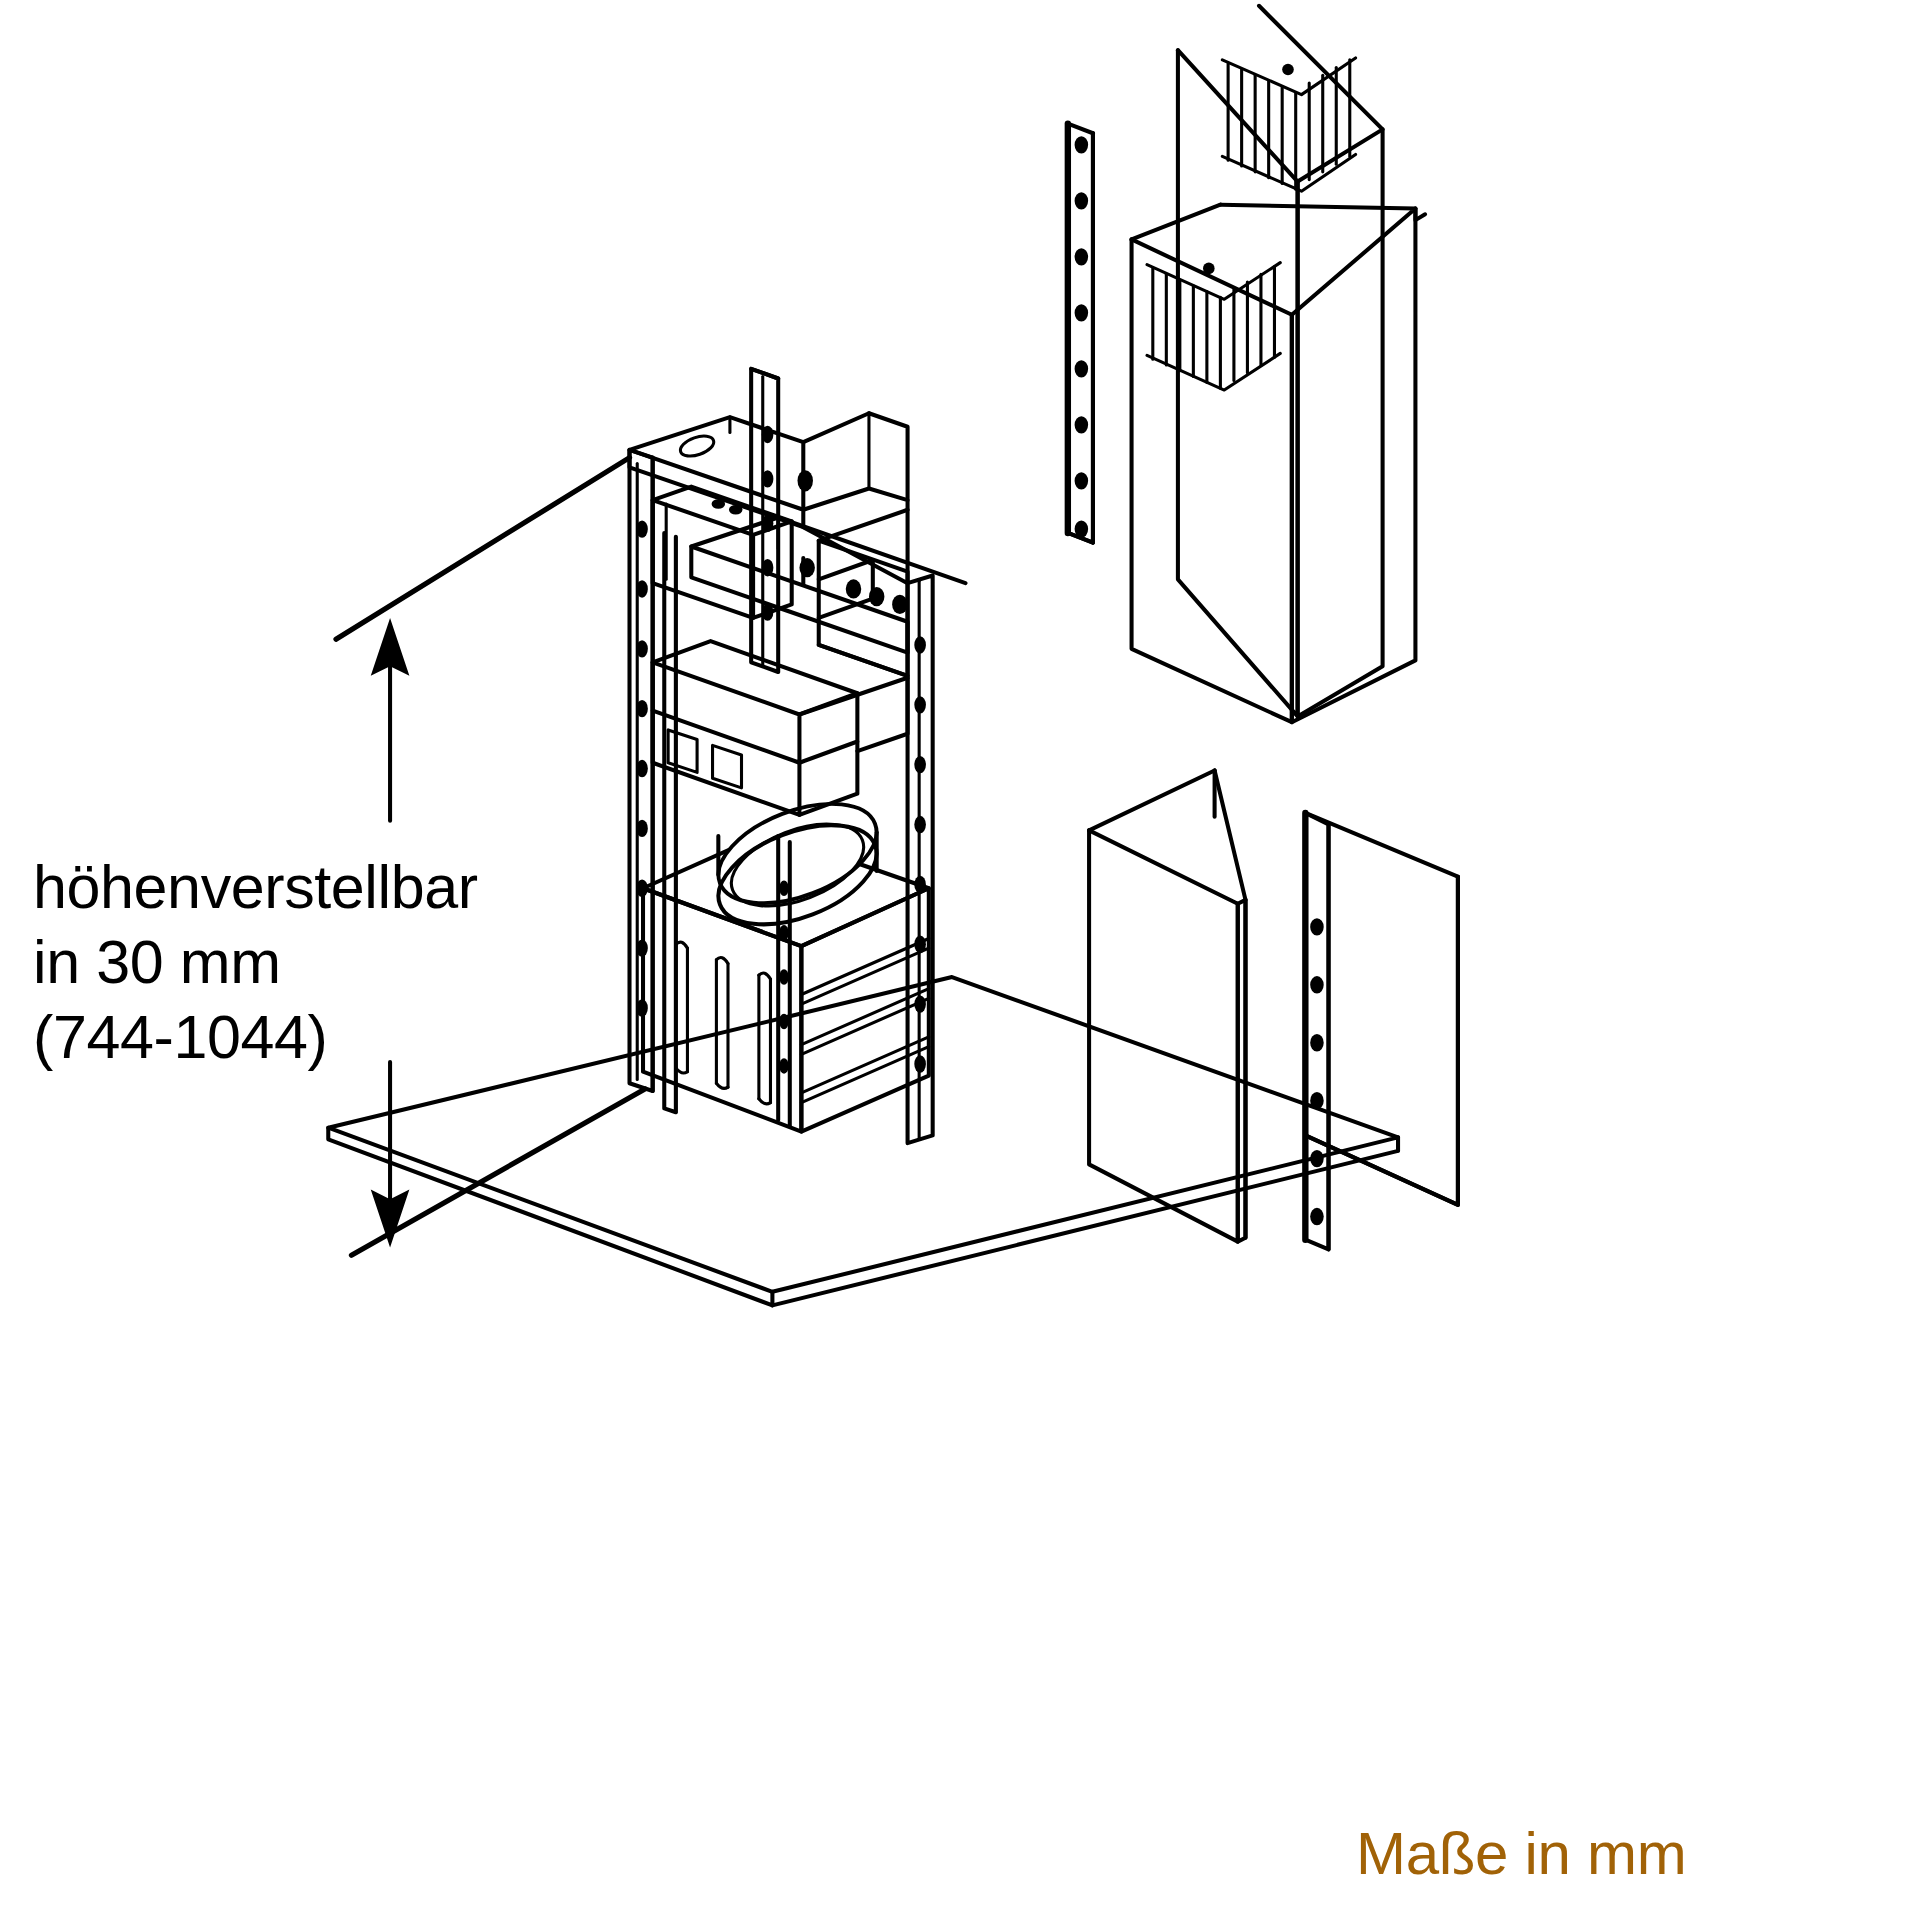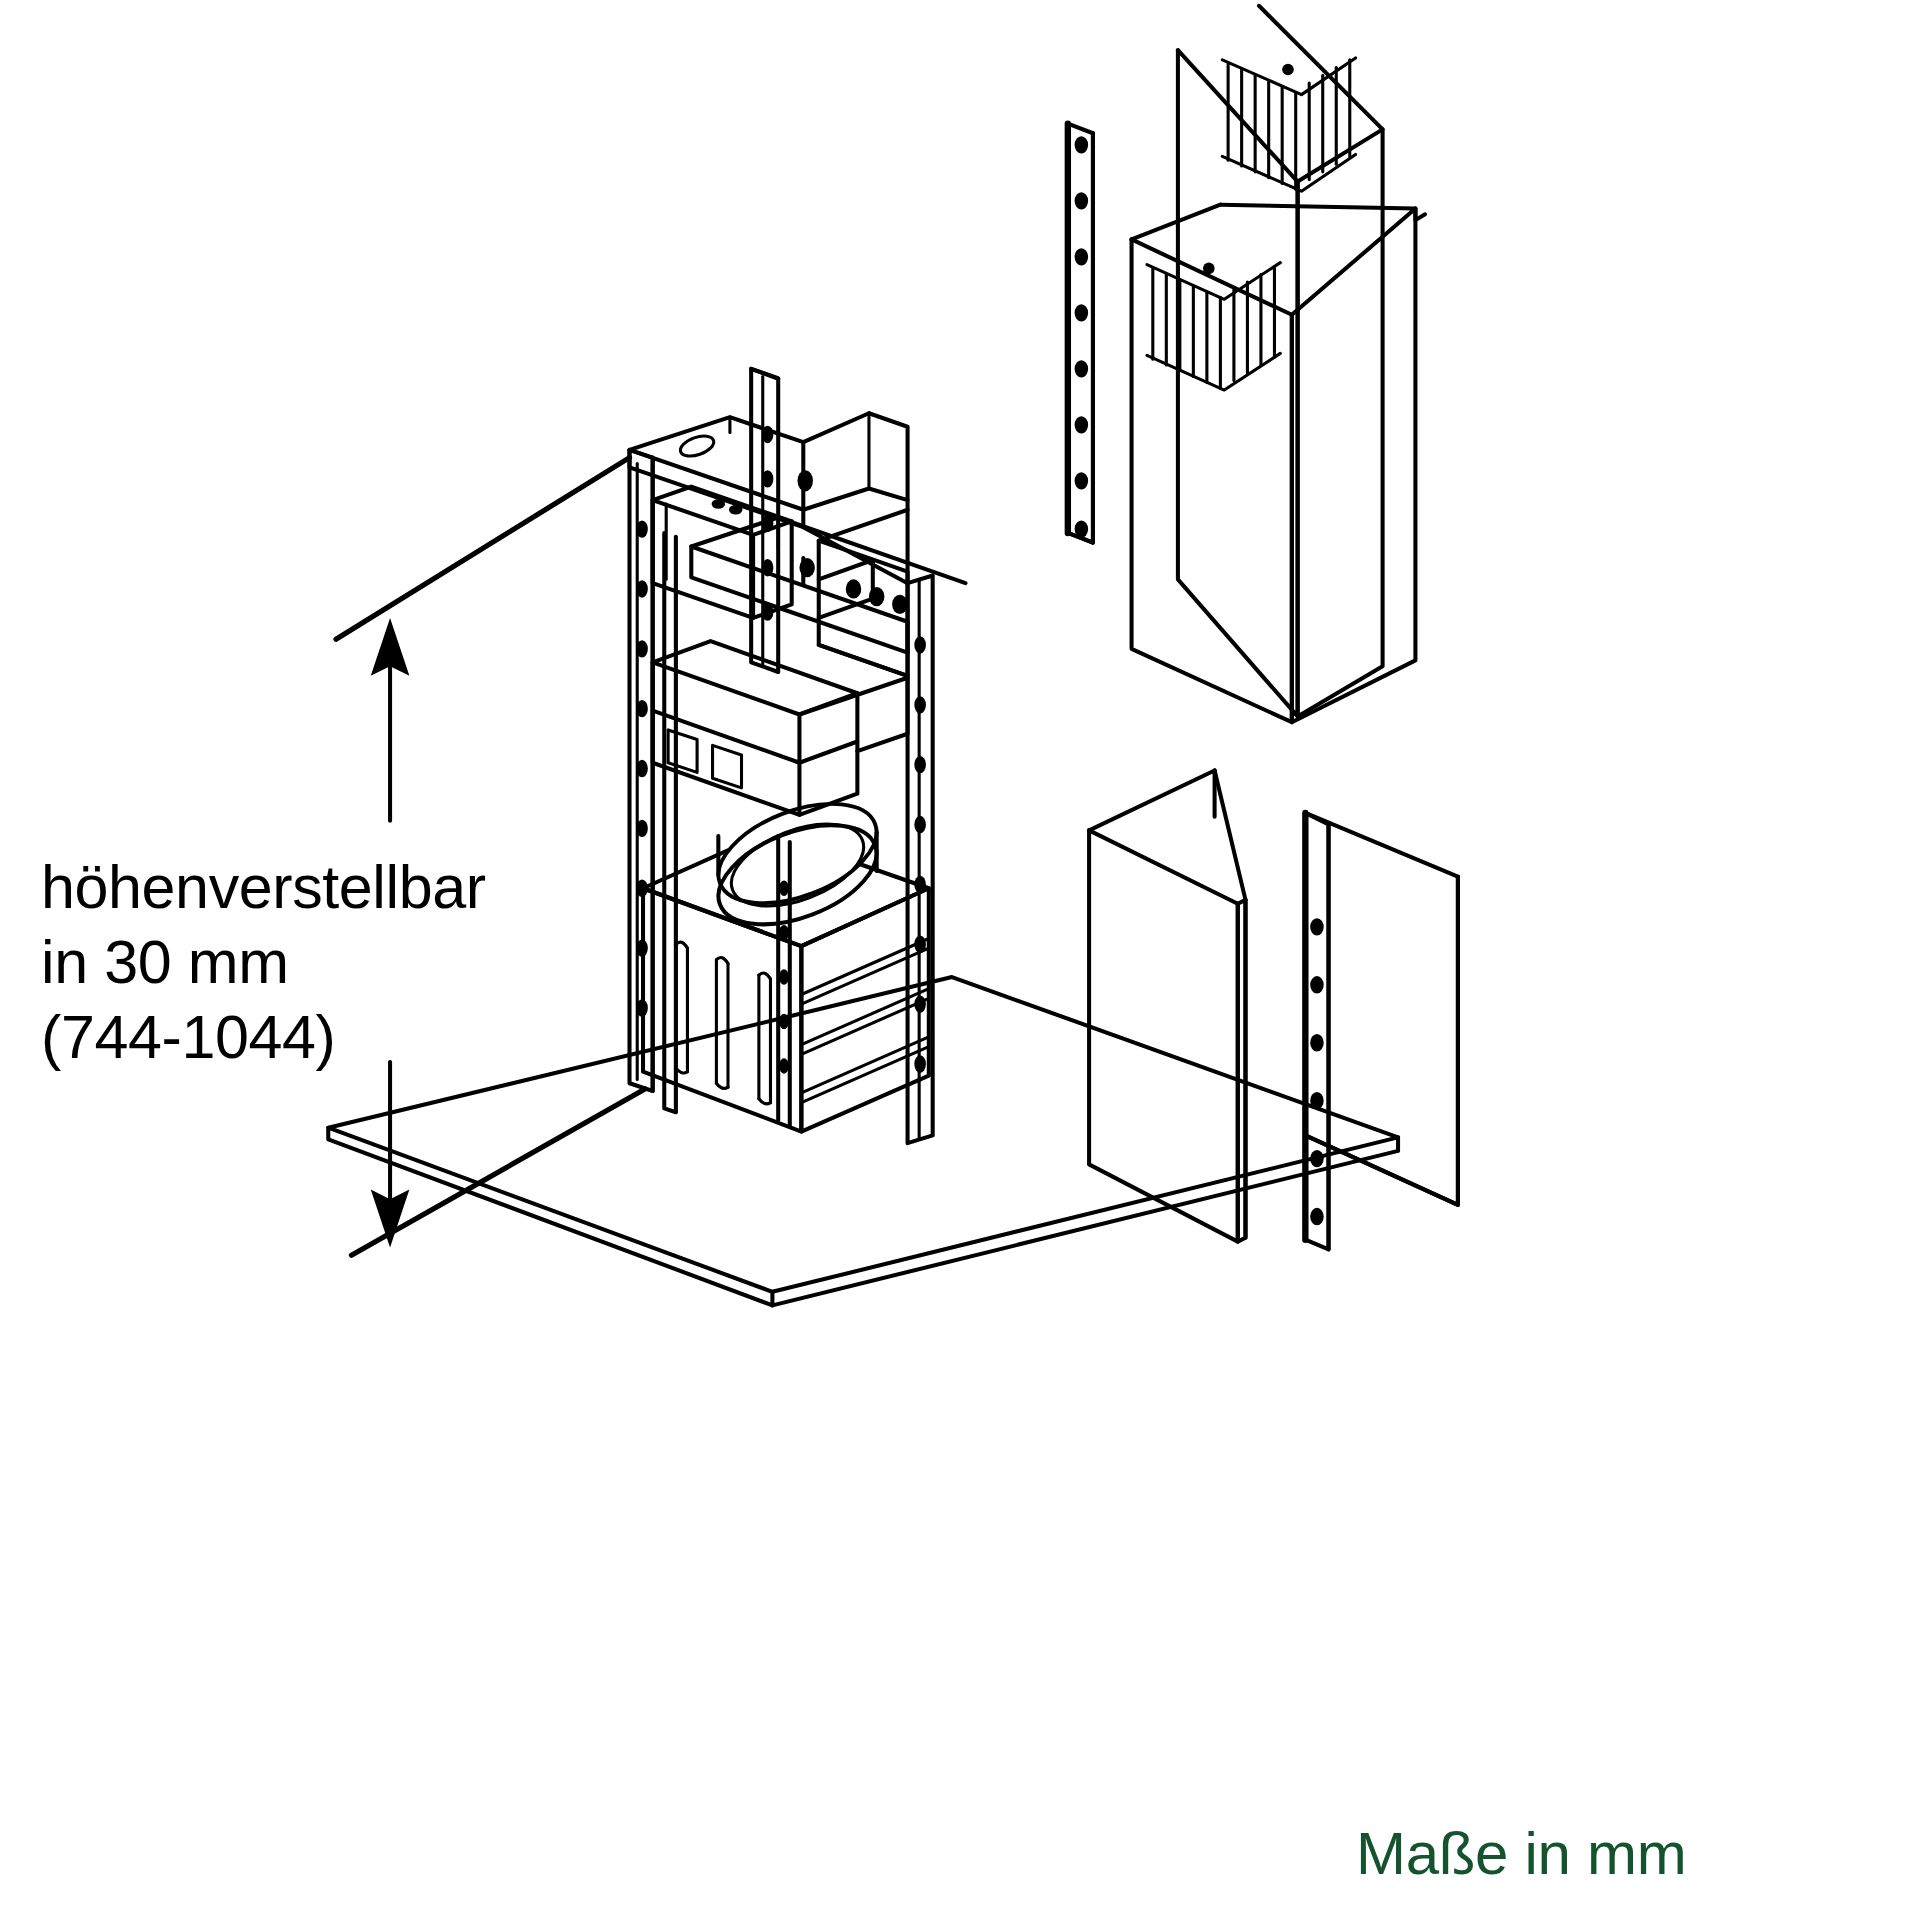--- a/index.html
+++ b/index.html
@@ -12,23 +12,23 @@
   .w4{stroke-width:4.2;}
   .w5{stroke-width:5.4;}
   .w6{stroke-width:6.6;}
   .fillw{fill:#fff;stroke:#000;stroke-linejoin:round;}
   .dot{fill:#000;stroke:none;}
   .hole{fill:#fff;stroke:#000;stroke-width:3.2;}
   .solid{fill:#000;stroke:none;}
 
   .txtblock{position:absolute;left:33px;top:850px;width:734px;}
   .txtline{font-size:61px;line-height:75px;letter-spacing:-0.4px;
-           white-space:pre;color:#000;margin-left:8px;}
+           white-space:pre;color:#000;}
   .unitnote{position:absolute;left:1356px;top:1819px;font-size:60px;
-            letter-spacing:-0.3px;white-space:pre;color:#14532d;}
+            letter-spacing:-0.3px;white-space:pre;color:#a16207;}
 </style>
 </head>
 <body>
 
 <div id="stage">
 
   <svg class="draw" viewBox="0 0 2000 2000">
 
     <g>
       <path class="ln w4" d="M340,1168 L800,1338 L1448,1178 L986,1012 Z"></path>

